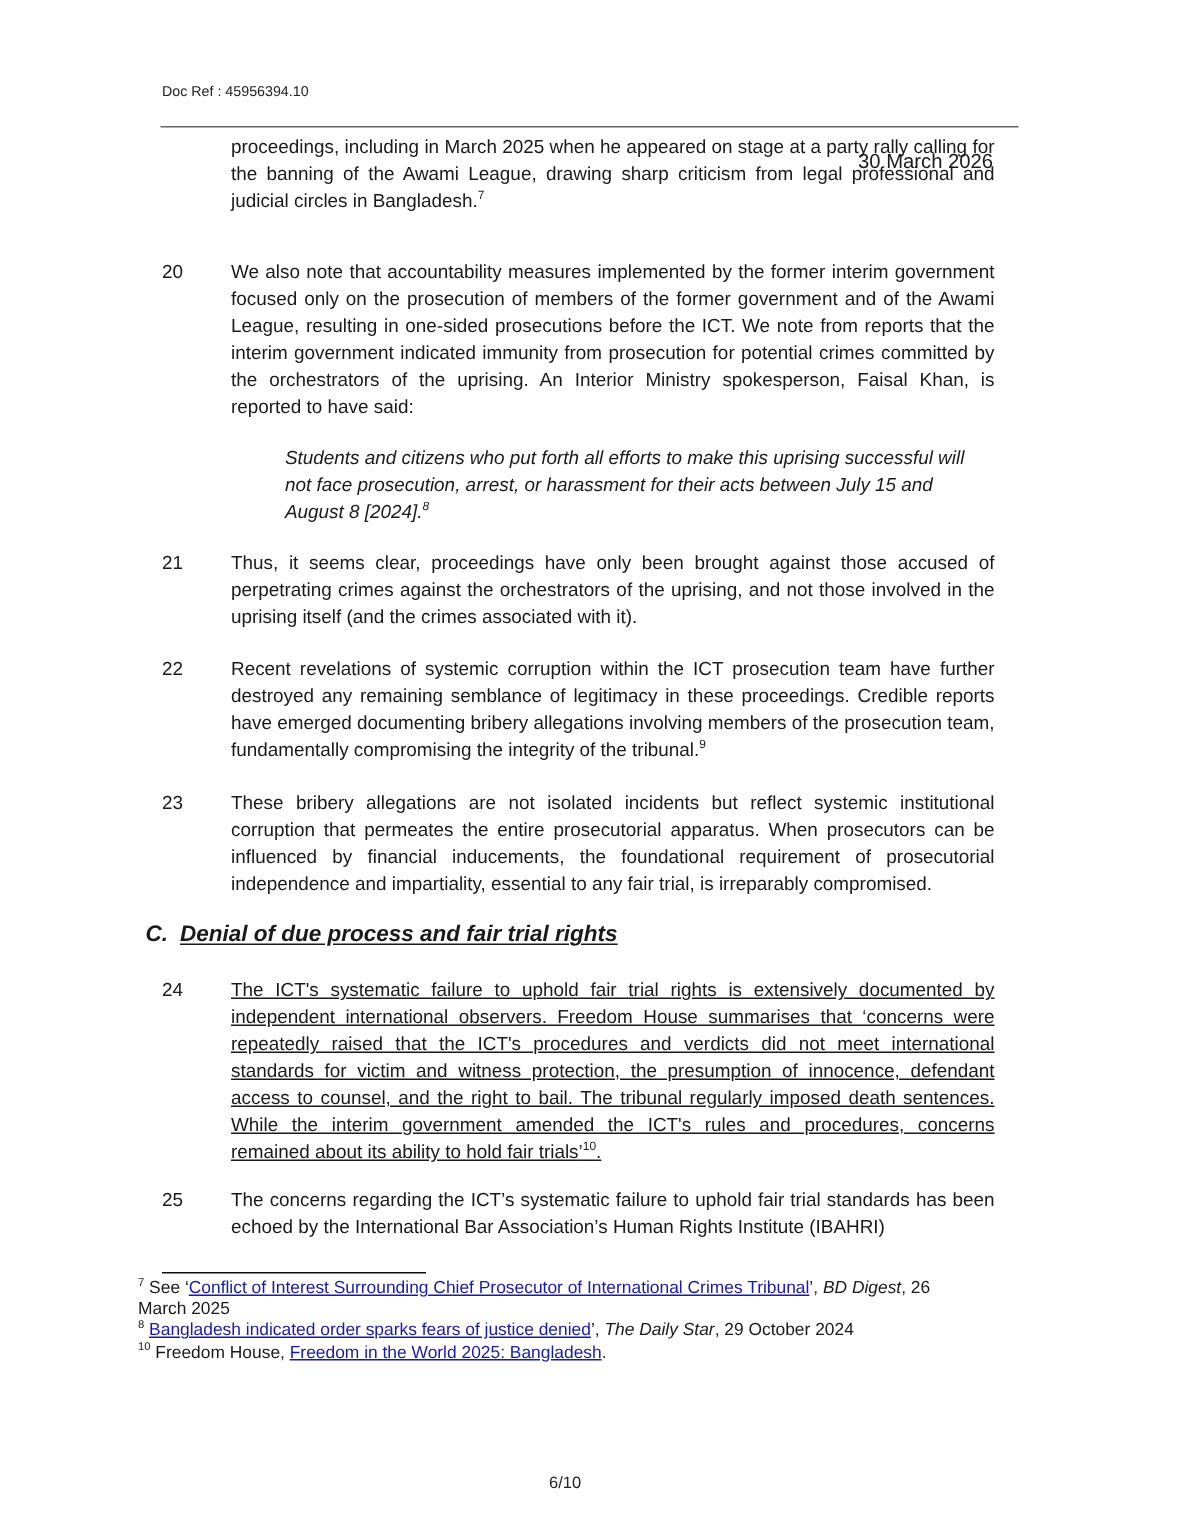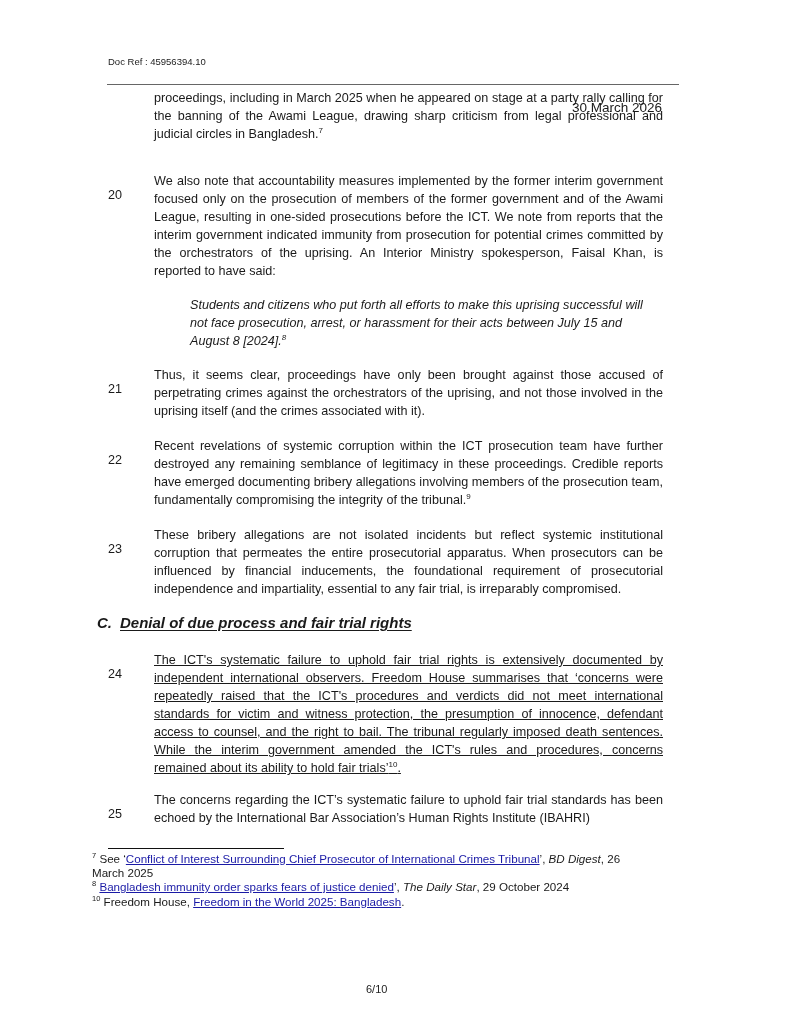--- a/index.html
+++ b/index.html
@@ -12,21 +12,21 @@
     }
     .header-date {
       position: absolute; left: 572px; top: 52px; font-size: 13.5px; color: #1a1a1a; margin-top: 48px;
     }
     .header-rule {
       position: absolute; left: 107px; top: 84px; width: 572px; height: 1px; background: #666;
     }
     .para {
       position: absolute; left: 108px; width: 555px; font-size: 12.6px; line-height: 18px;
     }
-    .para .num { position: absolute; left: 0; top: 14px; width: 40px; }
+    .para .num { position: absolute; left: 0; top: 0; width: 40px; }
     .para .txt { margin-left: 46px; text-align: justify; display: block; }
     .para .txt.last-left { text-align-last: left; }
     .quote {
       position: absolute; left: 145px; width: 470px; font-size: 12.6px; line-height: 18px; font-style: italic; margin-left: 45px;
     }
     sup { font-size: 8px; line-height: 0; vertical-align: super; }
     .section-head {
       position: absolute; left: 97px; top: 614px; font-size: 15px; font-weight: bold; font-style: italic;
     }
     .section-head .letter { margin-right: 8px; }
@@ -94,21 +94,21 @@
 
 <div class="fn-rule"></div>
 
 <div class="footnotes">
   <div class="fn">
     <sup>7</sup>
     <span>See ‘</span><a>Conflict of Interest Surrounding Chief Prosecutor of International Crimes Tribunal</a><span>’, </span><i>BD Digest</i><span>, 26 March 2025</span>
   </div>
   <div class="fn">
     <sup>8</sup>
-    <span></span><a>Bangladesh immunity order sparks fears of justice denied</a><span>’, </span><i>The Daily Star</i><span>, 29 October 2024</span>
+    <span></span><a>Bangladesh indicated order sparks fears of justice denied</a><span>’, </span><i>The Daily Star</i><span>, 29 October 2024</span>
   </div>
   <div class="fn">
     <sup>10</sup>
     <span>Freedom House, </span><a>Freedom in the World 2025: Bangladesh</a><span></span><i></i><span>.</span>
   </div>
 </div>
 
 <div class="pager">6/10</div>
 
 </body></html>

